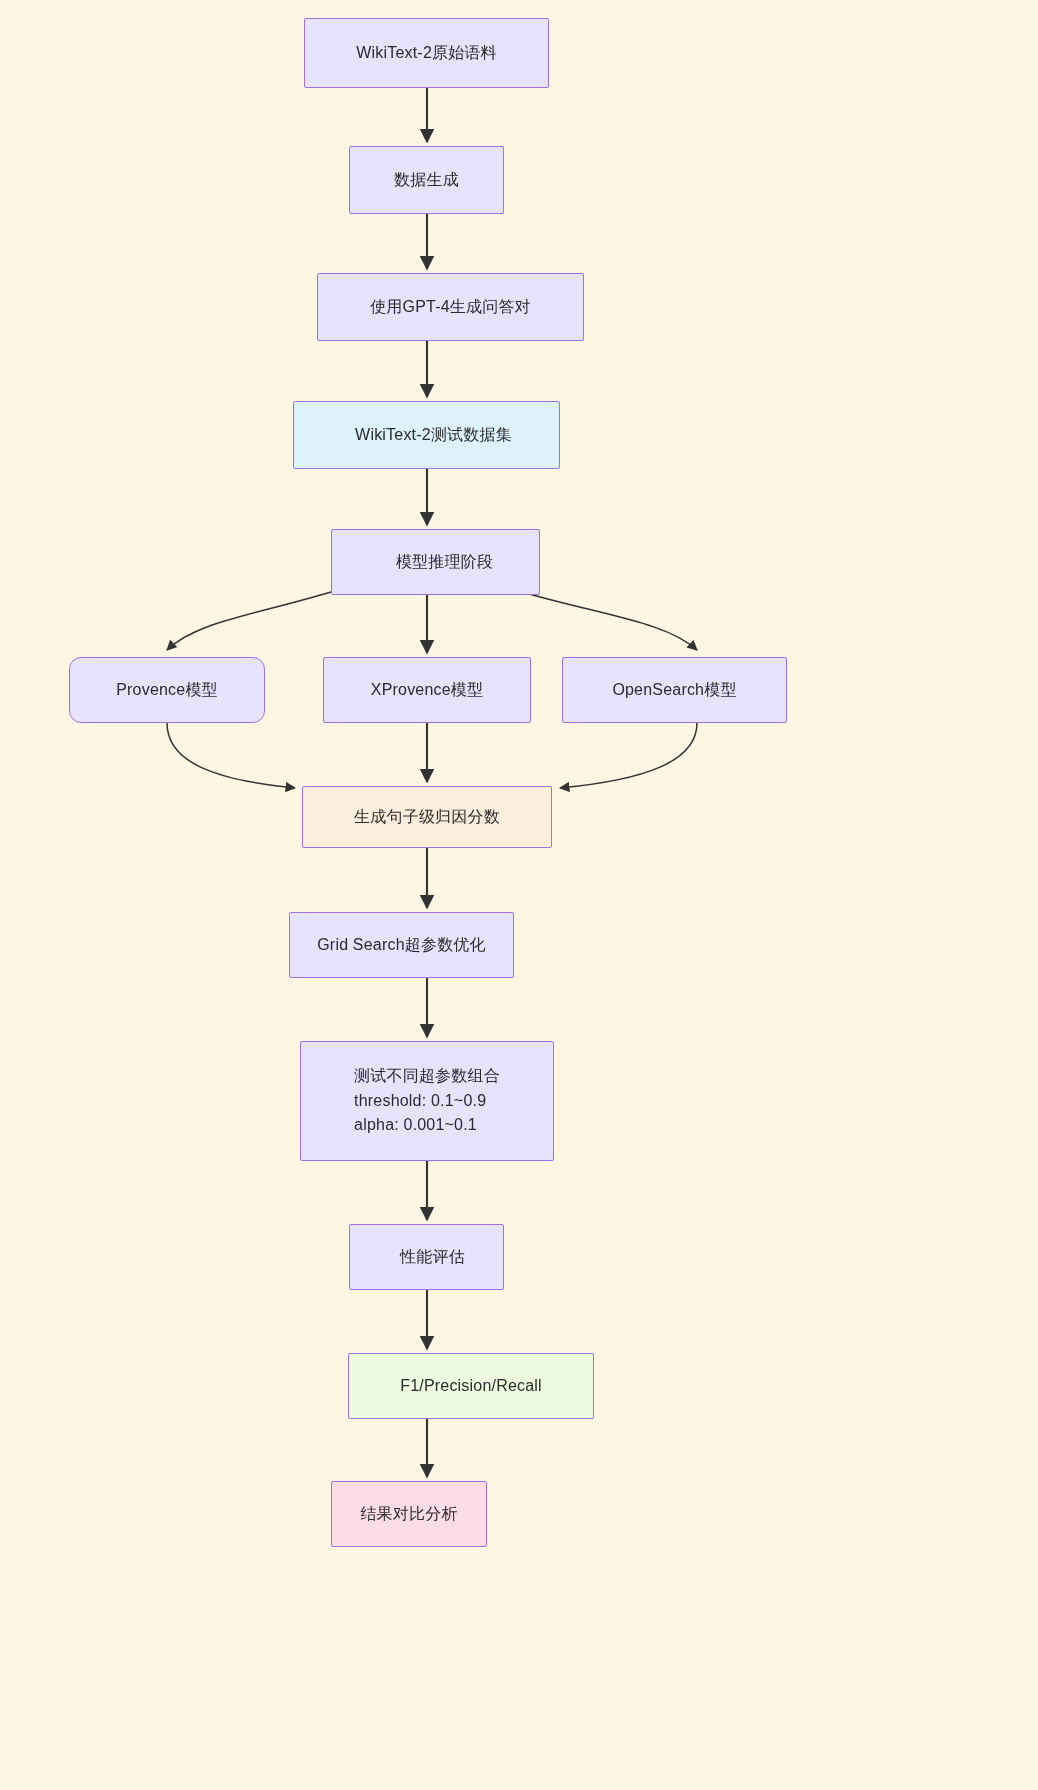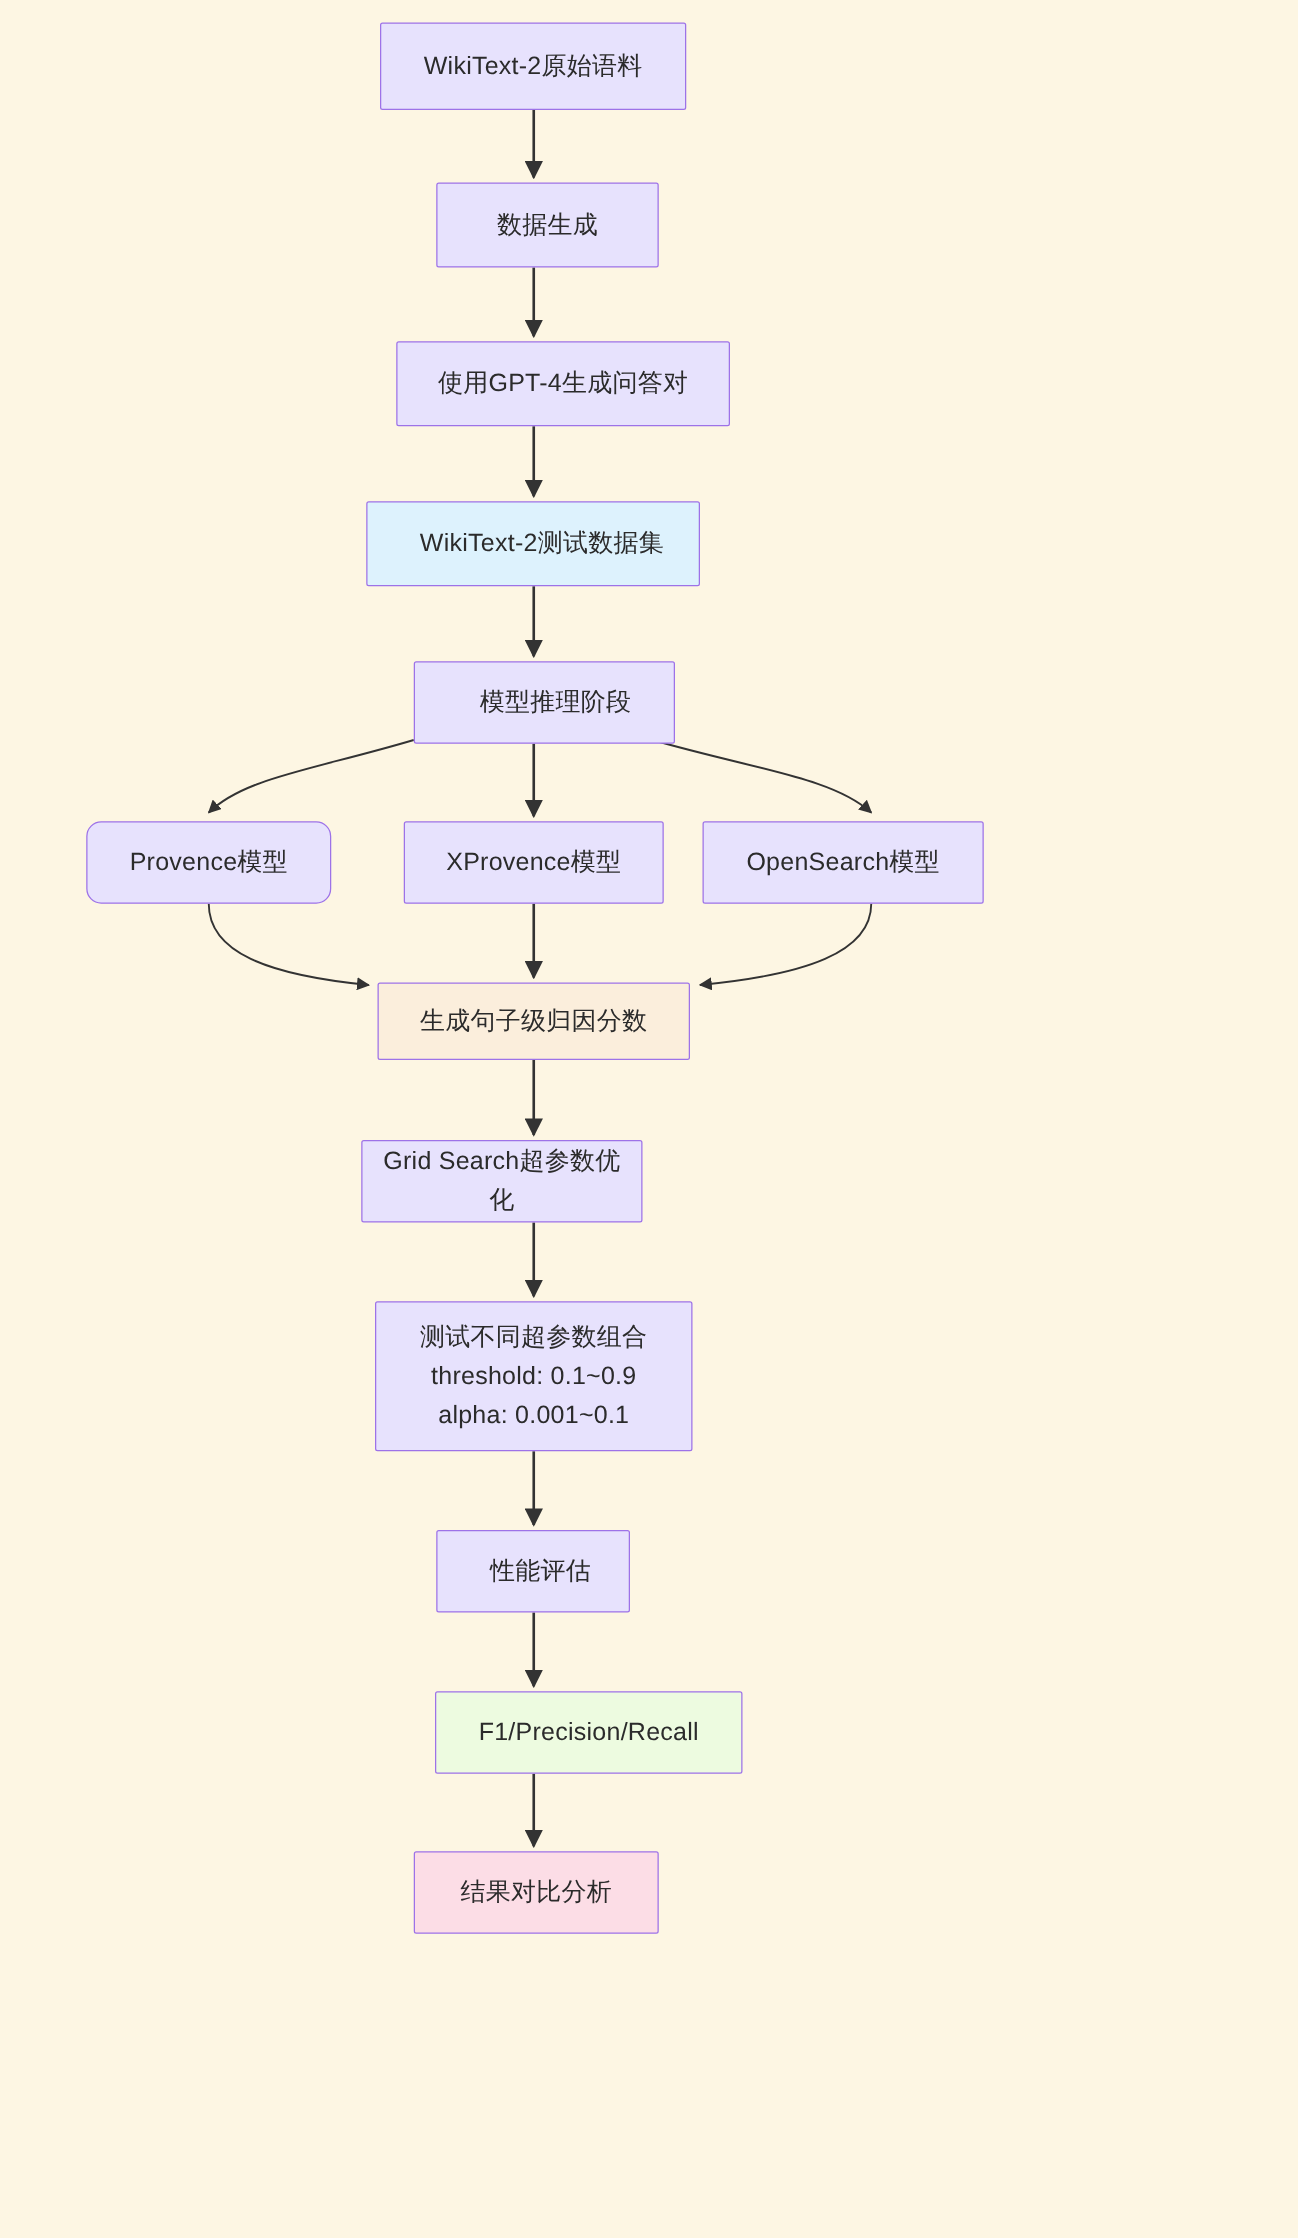--- a/index.html
+++ b/index.html
@@ -26,23 +26,22 @@
     pointer-events: none;
   }
   .node {
     position: absolute;
     box-sizing: border-box;
     border: 1.6px solid #9d72e8;
     border-radius: 2px;
     display: flex;
     align-items: center;
     justify-content: center;
-    text-align: center;
     color: #2b2b2b;
-    font-size: 20px;
+    font-size: 16px;
     line-height: 1.55;
     letter-spacing: 0.2px;
     white-space: pre-line;
     padding: 4px 10px;
   }
   .fill-lav   { background: #e7e2fd; }
   .fill-blue  { background: #ddf2fd; }
   .fill-cream { background: #fbeedc; }
   .fill-green { background: #edfbe0; }
   .fill-pink  { background: #fcdde6; }
@@ -74,29 +73,29 @@
 
       <path d="M 427 848 L 427 908"></path>
       <path d="M 427 978 L 427 1037"></path>
       <path d="M 427 1161 L 427 1220"></path>
       <path d="M 427 1290 L 427 1349"></path>
       <path d="M 427 1419 L 427 1477"></path>
     </g>
   </svg>
 
   <div class="node fill-lav" style="left:304px;  top:18px;   width:245px; height:70px;">WikiText-2原始语料</div>
-  <div class="node fill-lav" style="left:349px;  top:146px;  width:178px; height:68px;">数据生成</div>
+  <div class="node fill-lav" style="left:349px;  top:146px;  width:155px; height:68px;">数据生成</div>
   <div class="node fill-lav" style="left:293px;  top:273px;  width:267px; height:68px;margin-left:24px;">使用GPT-4生成问答对</div>
   <div class="node fill-blue" style="left:293px;  top:401px;  width:267px; height:68px;padding-left:24px;">WikiText-2测试数据集</div>
   <div class="node fill-lav" style="left:331px;  top:529px;  width:209px; height:66px;padding-left:28px;">模型推理阶段</div>
   <div class="node fill-lav" style="left:69px;   top:657px;  width:196px; height:66px;border-radius:12px;">Provence模型</div>
   <div class="node fill-lav" style="left:323px;  top:657px;  width:208px; height:66px;">XProvence模型</div>
   <div class="node fill-lav" style="left:562px;  top:657px;  width:225px; height:66px;">OpenSearch模型</div>
   <div class="node fill-cream" style="left:302px; top:786px; width:250px; height:62px;">生成句子级归因分数</div>
   <div class="node fill-lav" style="left:289px;  top:912px;  width:225px; height:66px;">Grid Search超参数优化</div>
   <div class="node fill-lav" style="left:300px; top:1041px; width:254px; height:120px;">测试不同超参数组合
 threshold: 0.1~0.9
 alpha: 0.001~0.1</div>
   <div class="node fill-lav" style="left:349px;  top:1224px; width:155px; height:66px;padding-left:22px;">性能评估</div>
   <div class="node fill-green" style="left:304px;  top:1353px; width:246px; height:66px;margin-left:44px;">F1/Precision/Recall</div>
-  <div class="node fill-pink" style="left:331px; top:1481px; width:196px; height:66px;">结果对比分析</div>
+  <div class="node fill-pink" style="left:331px; top:1481px; width:156px; height:66px;">结果对比分析</div>
 
 </div>
 
 </body></html>

